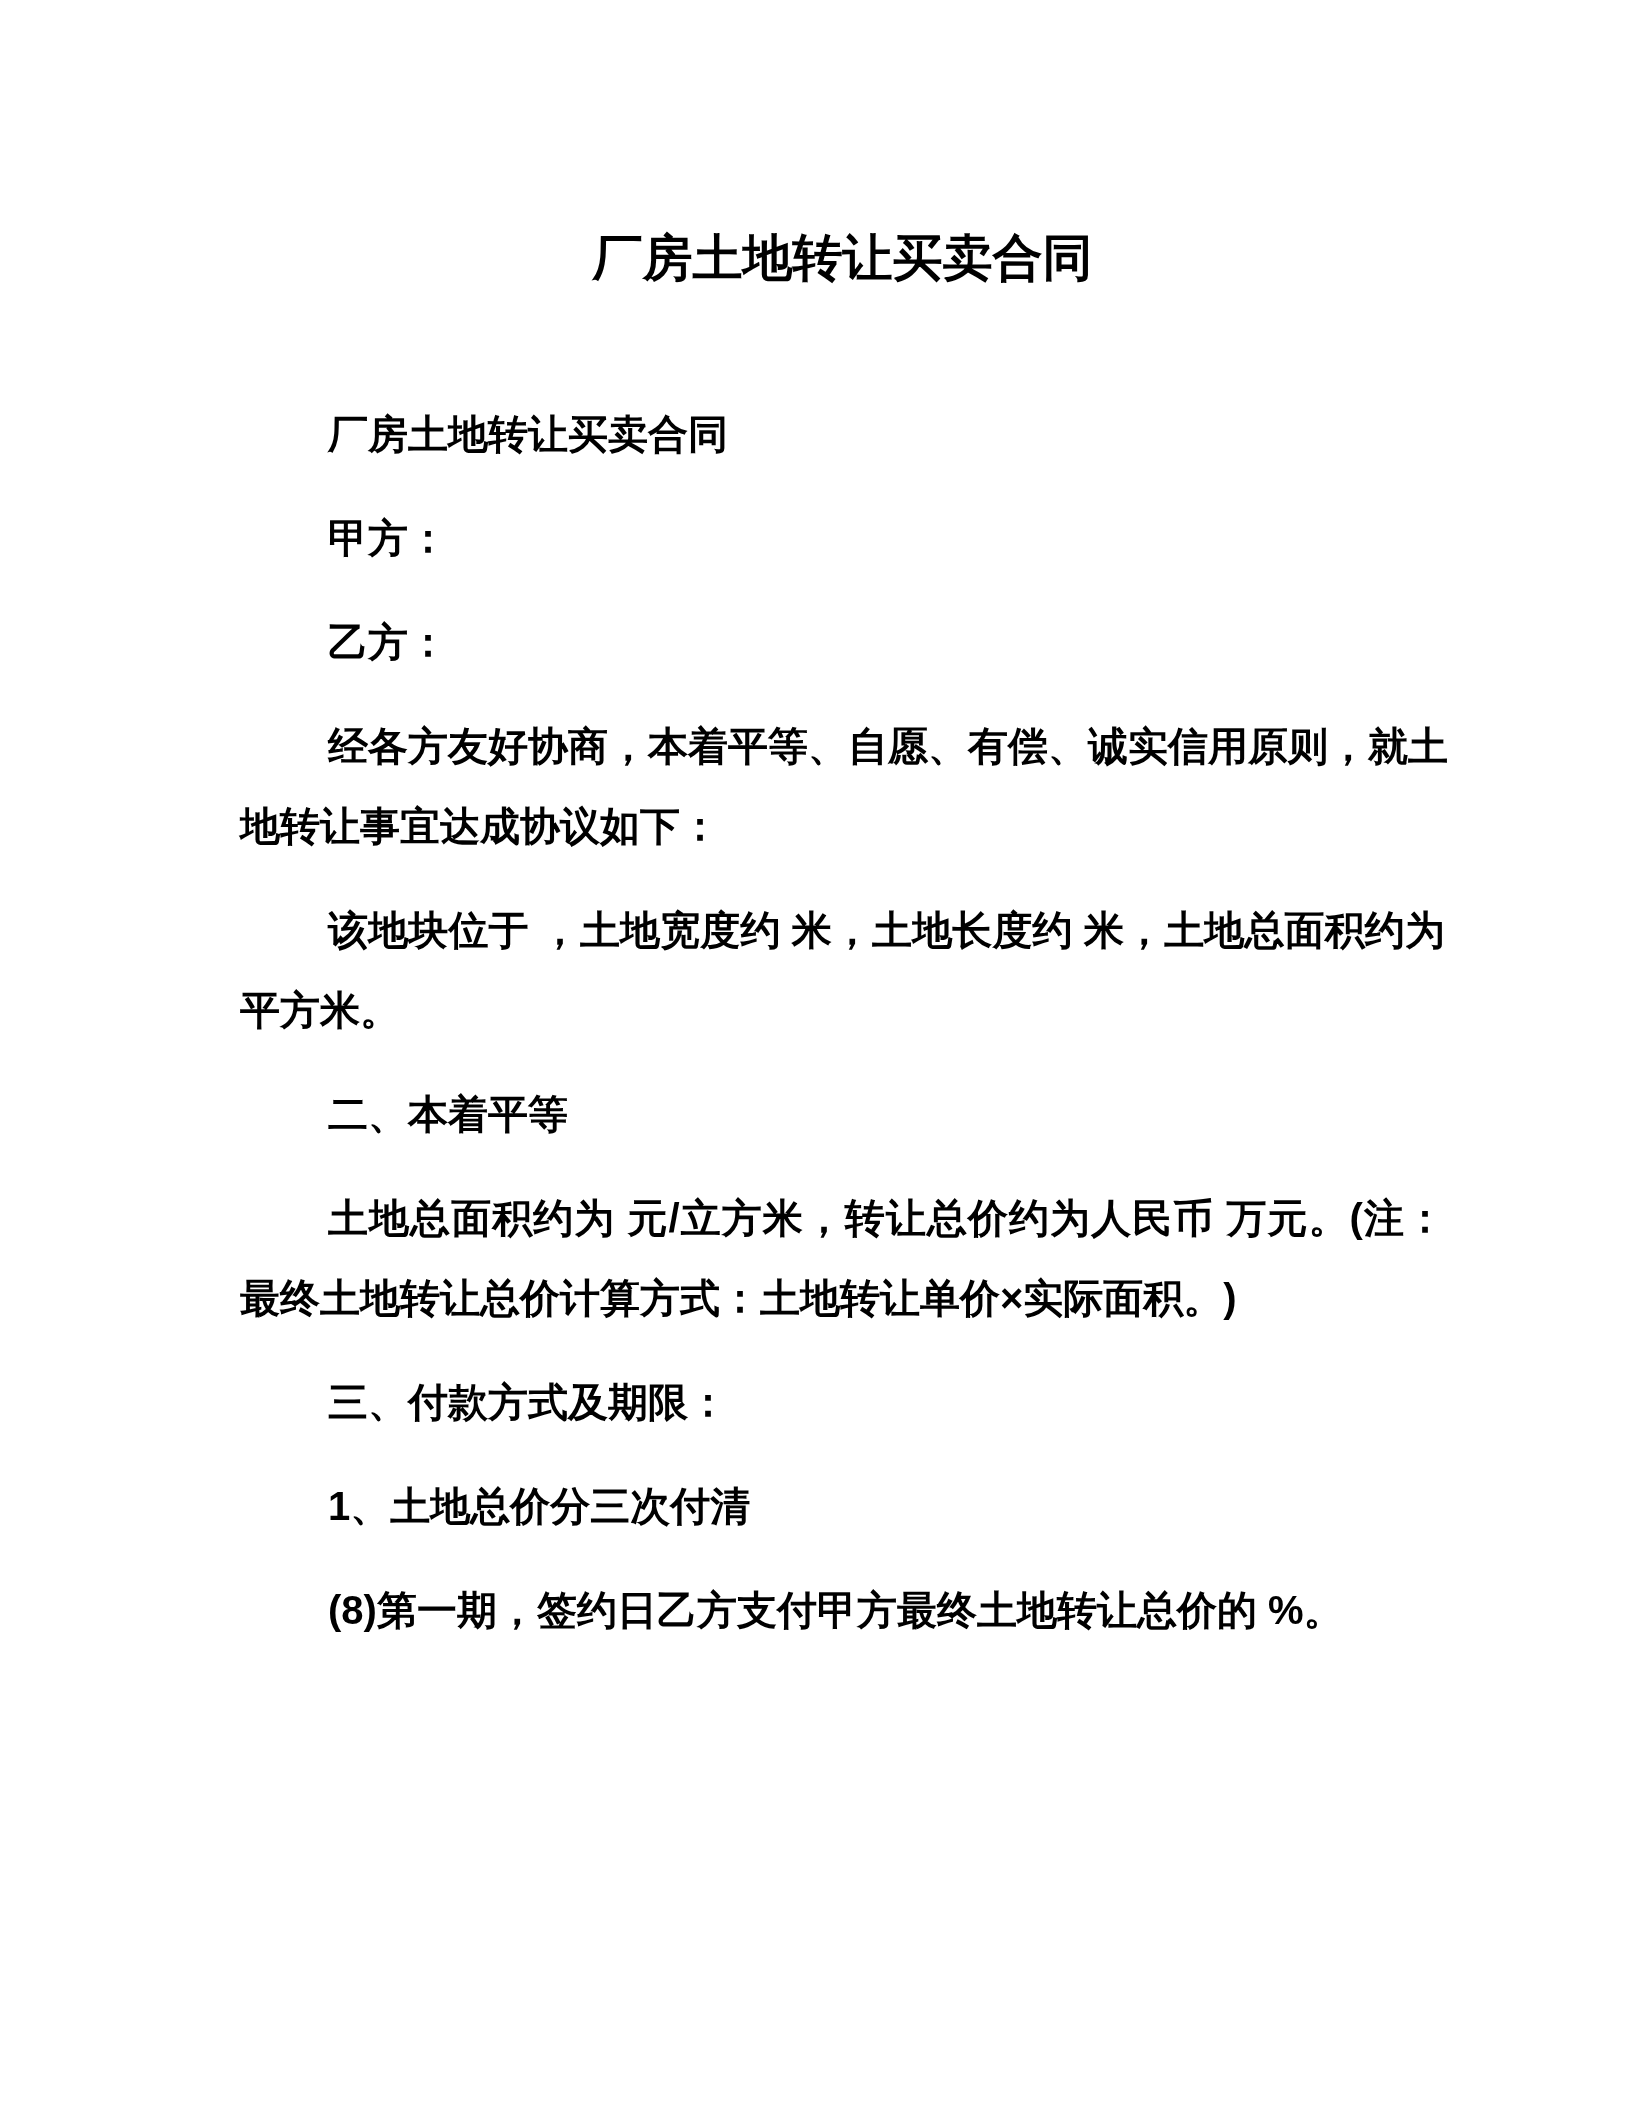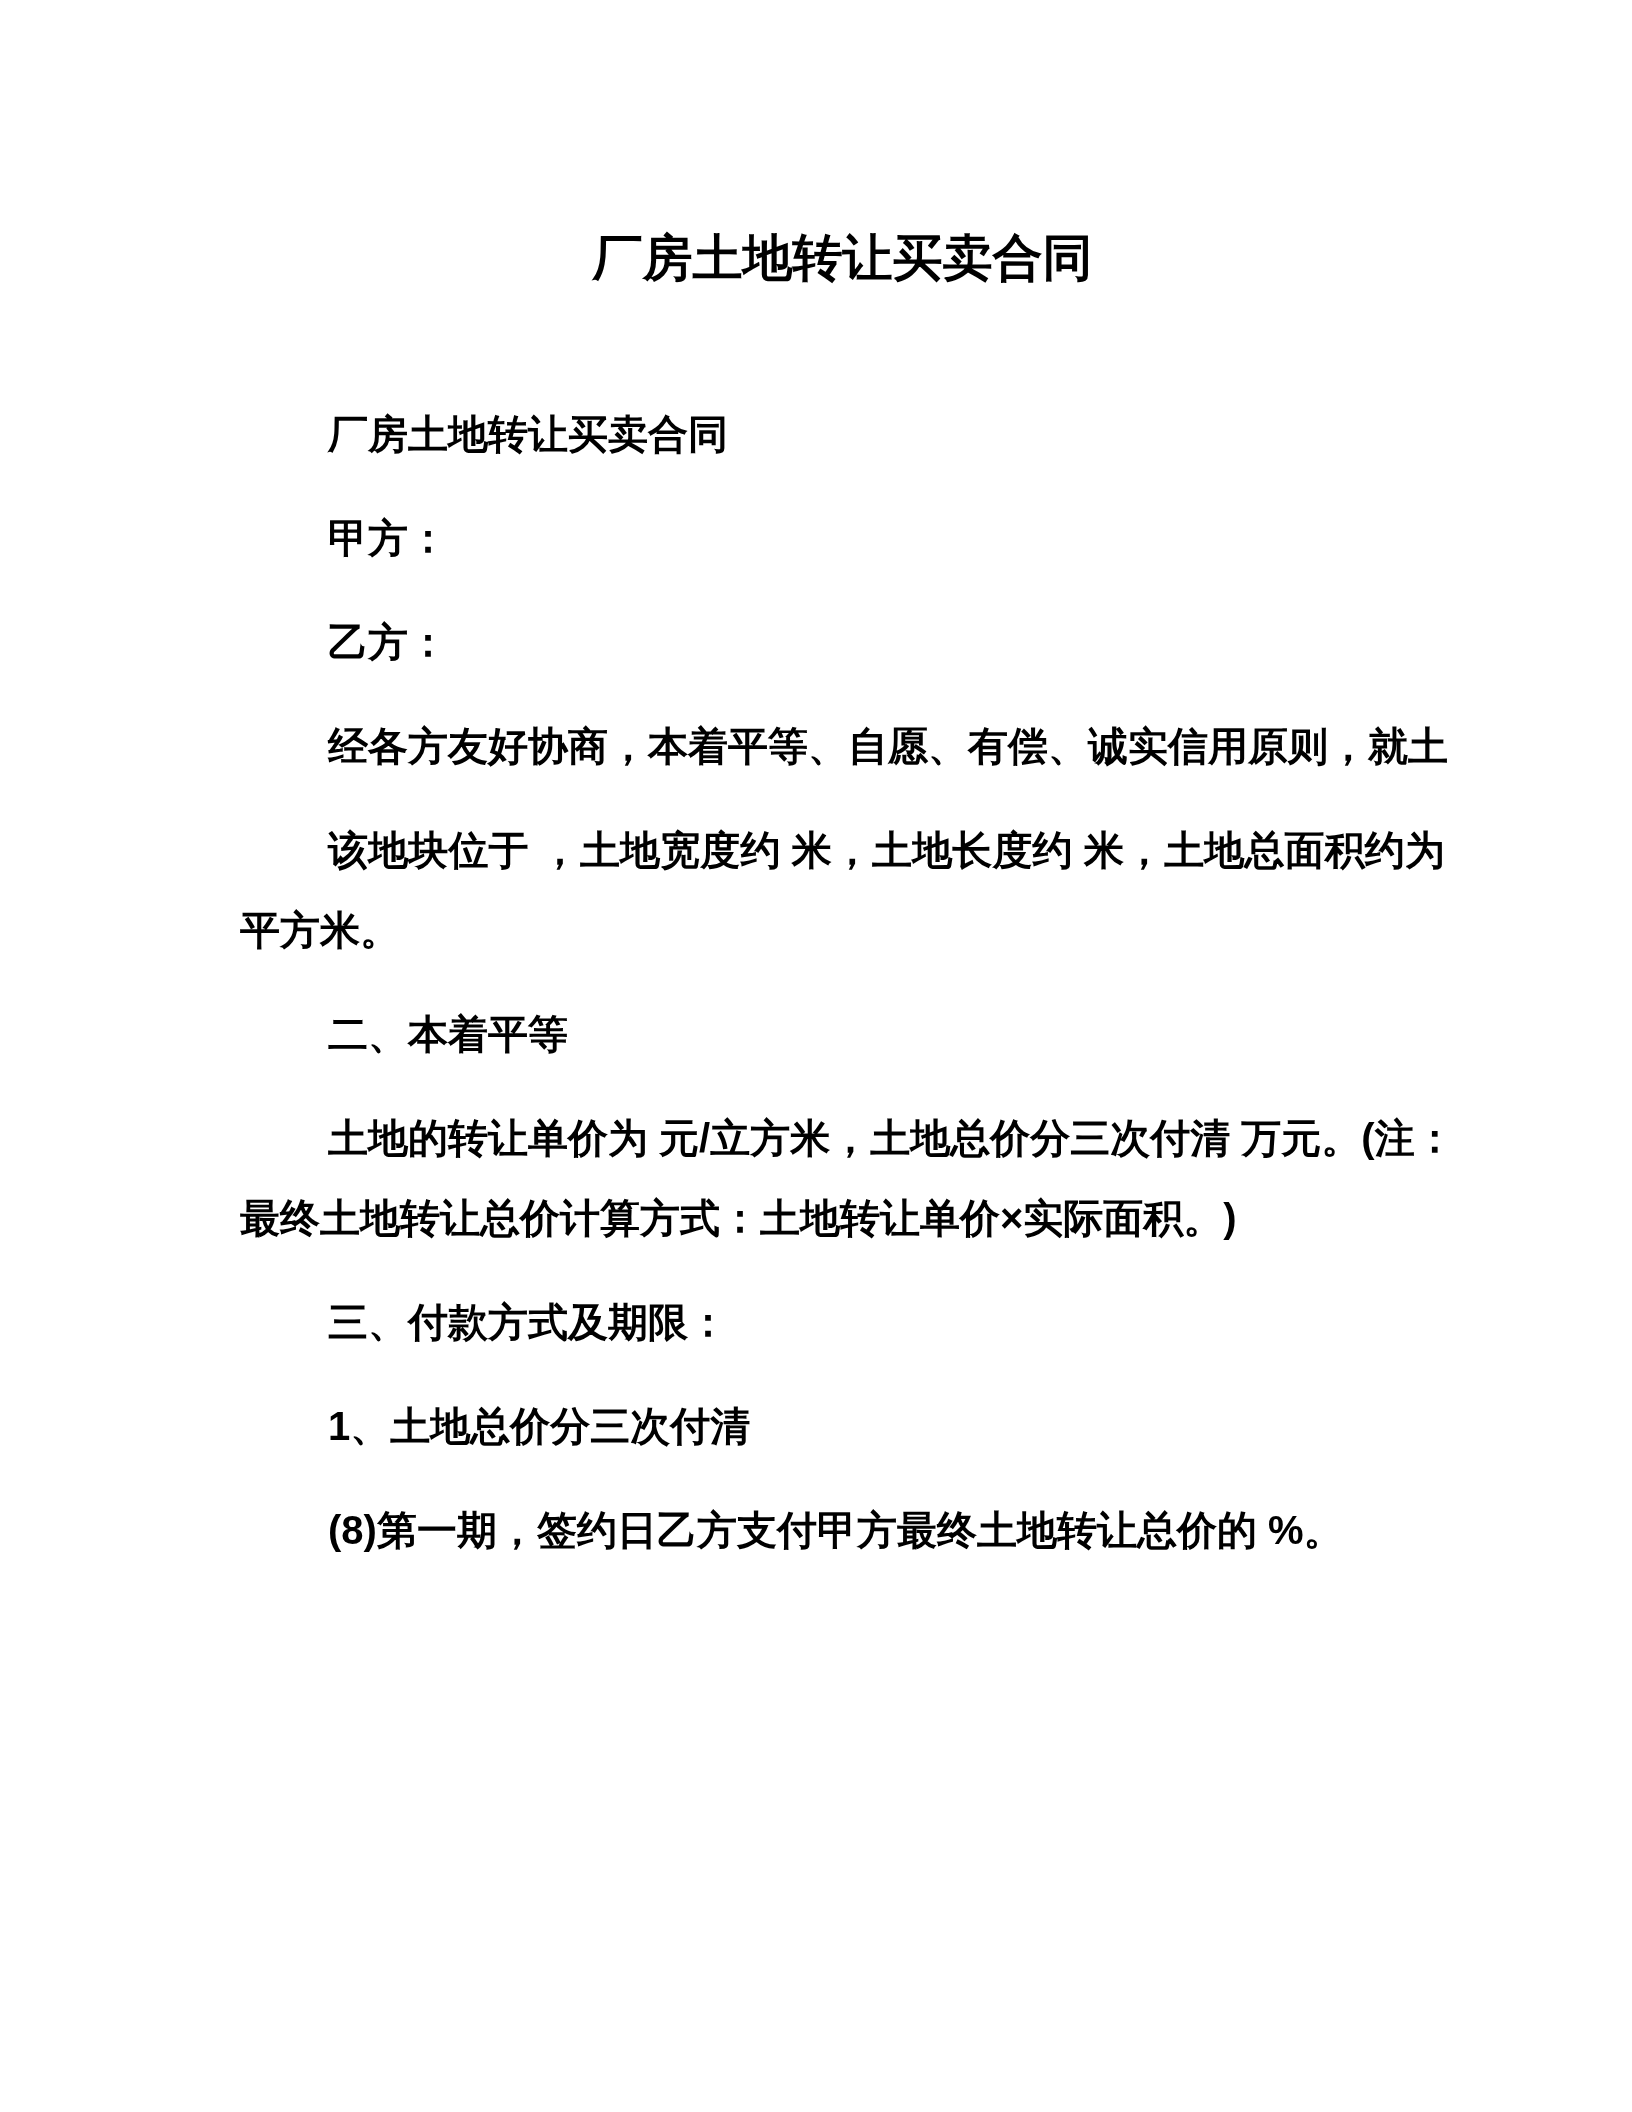--- a/index.html
+++ b/index.html
@@ -62,34 +62,35 @@
   <div class="para">
     <div class="line indent">甲方：</div>
   </div>
 
   <div class="para">
     <div class="line indent">乙方：</div>
   </div>
 
   <div class="para">
     <div class="line indent full">经各方友好协商，本着平等、自愿、有偿、诚实信用原则，就土</div>
+    <div class="line">地转让事宜达成协议如下：</div>
   </div>
 
 
   <div class="para">
     <div class="line indent full">该地块位于 ，土地宽度约 米，土地长度约 米，土地总面积约为</div>
     <div class="line">平方米。</div>
   </div>
 
   <div class="para">
     <div class="line indent">二、本着平等</div>
   </div>
 
   <div class="para">
-    <div class="line indent full">土地的转让单价为 元/立方米，土地总价分三次付清 万元。(注：</div>
+    <div class="line indent full">土地总面积约为 元/立方米，转让总价约为人民币 万元。(注：</div>
     <div class="line">最终土地转让总价计算方式：土地转让单价×实际面积。)</div>
   </div>
 
   <div class="para">
     <div class="line indent">三、付款方式及期限：</div>
   </div>
 
   <div class="para">
     <div class="line indent">1、土地总价分三次付清</div>
   </div>

